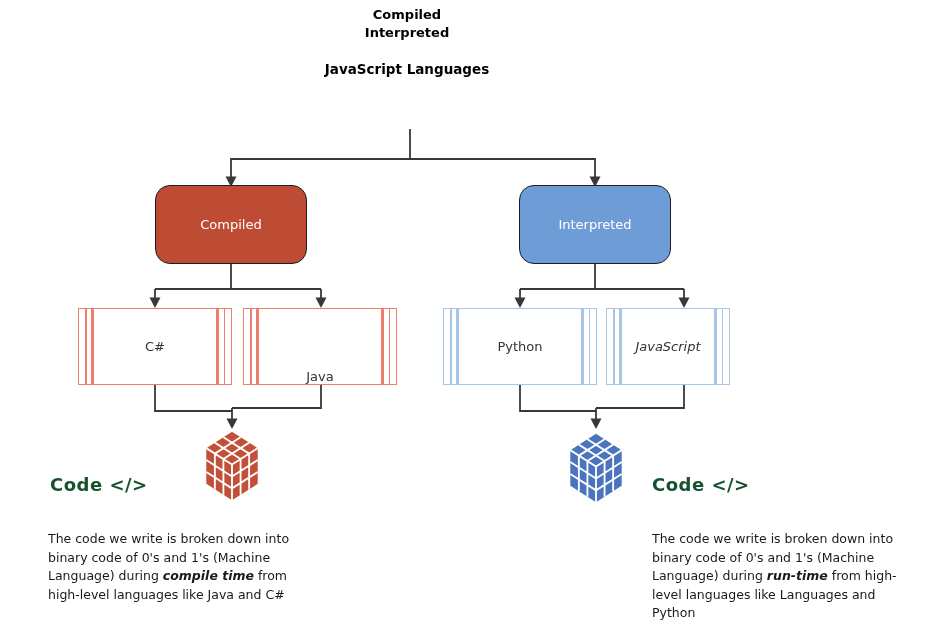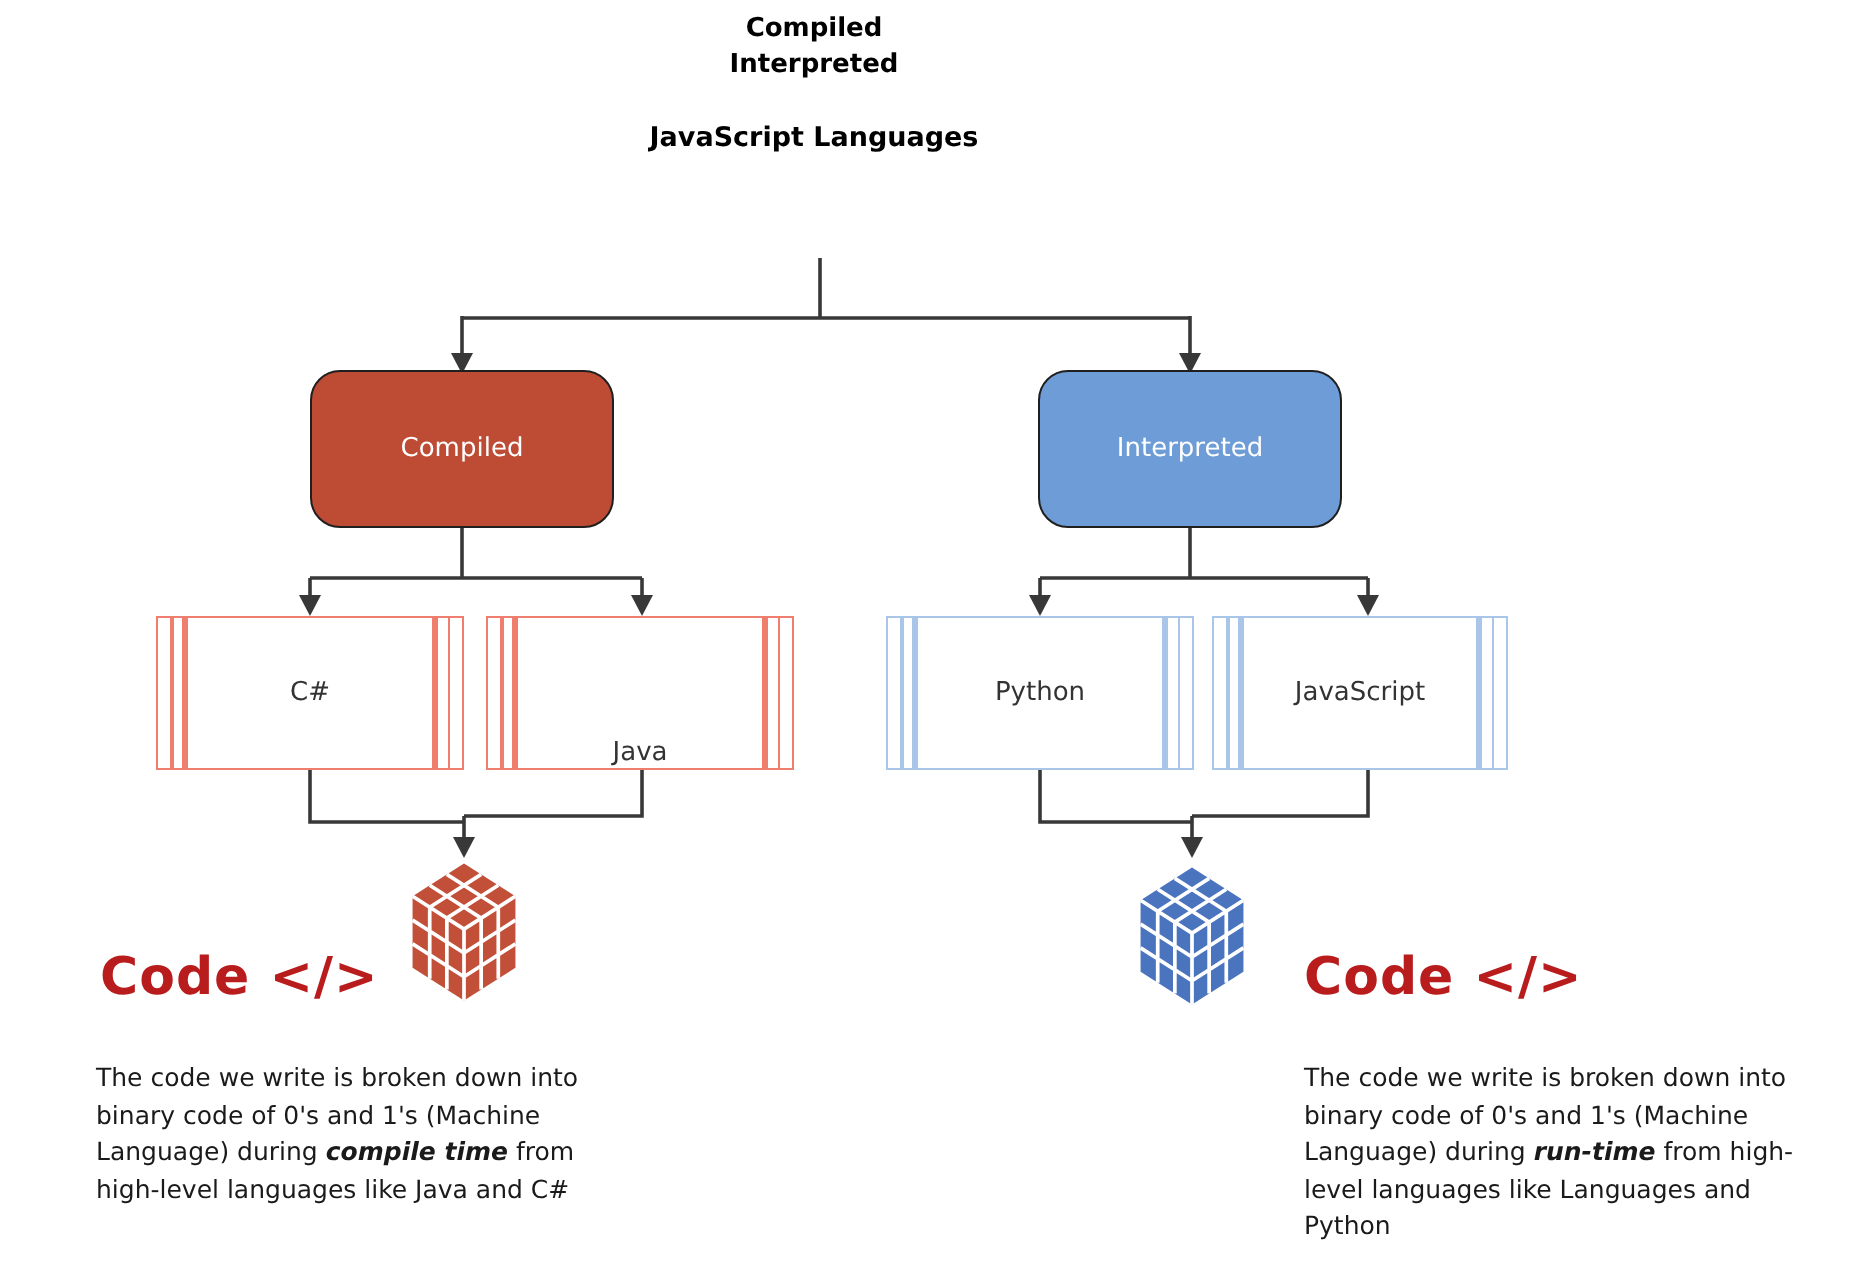--- a/index.html
+++ b/index.html
@@ -24,37 +24,37 @@
   #node-compiled{left:155px;top:185px;background:var(--compiled-fill,#be4b33);}
   #node-interpreted{left:519px;top:185px;background:var(--interpreted-fill,#6d9cd6);}
 
   .lang{width:154px;height:77px;background:#ffffff;font-size:13px;
         color:var(--child-label,#333333);}
   .lang.red{border:1.6px solid var(--compiled-child-border,#ef7e6e);}
   .lang.blue{border:1.6px solid var(--interpreted-child-border,#a9c6e8);}
   #node-csharp{left:78px;top:308px;}
   #node-java{left:243px;top:308px;align-items:flex-end;}
   #node-python{left:443px;top:308px;}
-  #node-javascript{left:606px;top:308px;width:148px;}
+  #node-javascript{left:606px;top:308px;width:124px;font-style:italic;}
 
   .bar{position:absolute;top:0;bottom:0;width:1.5px;}
   .lang.red .bar{background:var(--compiled-child-border,#ef7e6e);}
   .lang.blue .bar{background:var(--interpreted-child-border,#a9c6e8);}
   .bar.l1{left:6px;}  .bar.l2{left:12px;width:2.6px;}
   .bar.r1{right:6px;} .bar.r2{right:12px;width:2.6px;}
 
   
   .cube{position:absolute;width:60px;height:72px;}
   #cube-red{left:202px;top:430px;color:var(--cube-red,#c24f38);}
   #cube-blue{left:566px;top:432px;color:var(--cube-blue,#4a74be);}
   .cube-body{fill:currentColor;}
   .cube-grid{fill:none;stroke:#ffffff;stroke-width:2.6px;}
 
   
-  .code-heading{position:absolute;font-size:26px;font-weight:bold;color:#b91c1c;
+  .code-heading{position:absolute;font-size:18px;font-weight:bold;color:#14532d;
                 letter-spacing:.5px;white-space:nowrap;}
   #code-left{left:50px;top:474px;}
   #code-right{left:652px;top:474px;}
 
   .desc{position:absolute;width:268px;font-size:12.5px;line-height:18.5px;
         color:var(--text,#1a1a1a);margin:0;}
   #desc-left{left:48px;top:530px;}
   #desc-right{left:652px;top:530px;}
   .desc b{font-weight:bold;font-style:italic;}
 </style>

